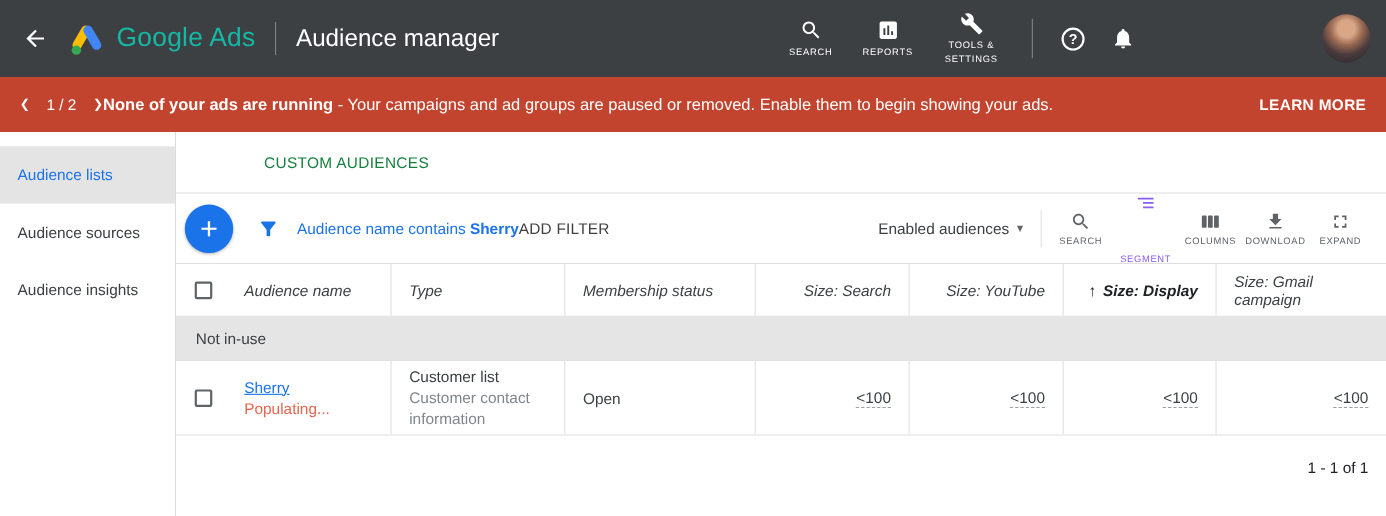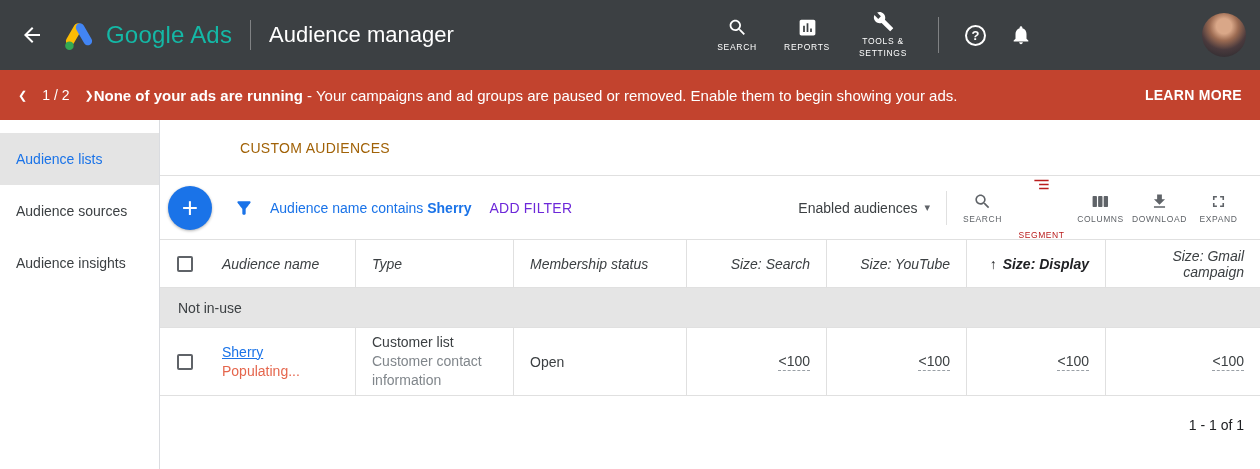--- a/index.html
+++ b/index.html
@@ -37,54 +37,54 @@
   
   .content { flex:1; display:flex; min-height:0; }
   .sidebar { width:160px; flex:none; border-right:1px solid #dadce0; padding-top:13px; background:#fff; }
   .side-item { height:52px; display:flex; align-items:center; padding-left:16px; font-size:14px; color:#3c4043; cursor:pointer; }
   .side-item.selected { background:#e4e4e4; color:#1a73e8; }
 
   .main { flex:1; display:flex; flex-direction:column; min-width:0; background:#fff; }
 
   
   .tabs { height:56px; border-bottom:1px solid #e0e0e0; display:flex; padding-left:56px; flex:none; }
-  .tab { display:flex; align-items:center; padding:0 24px; font-size:14px; letter-spacing:.3px; font-weight:500; color:#a16207; cursor:pointer; }
+  .tab { display:flex; align-items:center; padding:0 24px; font-size:14px; letter-spacing:.3px; font-weight:500; color:#15803d; cursor:pointer; }
   .tab.active { color:#1a73e8; box-shadow: inset 0 -3px 0 #1a73e8; }
 
   
   .toolbar { height:64px; display:flex; align-items:center; padding:0 12px 0 8px; border-bottom:1px solid #e0e0e0; flex:none; }
   .add-btn { width:44px; height:44px; border-radius:50%; background:#1a73e8; color:#fff; font-size:28px; font-weight:400; display:flex; align-items:center; justify-content:center; cursor:pointer; flex:none; box-shadow:0 1px 3px rgba(0,0,0,.3); }
   .filter-funnel { display:flex; margin-left:22px; cursor:pointer; }
   .filter-funnel svg { width:20px; height:20px; fill:#1a73e8; }
   .filter-chip { margin-left:16px; font-size:14px; color:#1a73e8; cursor:pointer; white-space:nowrap; }
   .filter-chip b { font-weight:700; }
-  .add-filter { margin-left:18px; font-size:14px; font-weight:500; letter-spacing:.2px; color:#6d28d9; cursor:pointer; white-space:nowrap; }
+  .add-filter { font-size:14px; font-weight:500; letter-spacing:.2px; color:#404040; cursor:pointer; white-space:nowrap; }
   .tb-spacer { flex:1; }
   .view-dropdown { display:flex; align-items:center; gap:7px; font-size:14px; color:#3c4043; cursor:pointer; margin-right:16px; white-space:nowrap; }
   .dd-arrow { font-size:11px; color:#5f6368; }
   .tool-divider { width:1px; height:34px; background:#e0e0e0; margin-right:6px; }
   .tool { width:59px; display:flex; flex-direction:column; align-items:center; gap:3px; color:#5f6368; cursor:pointer; flex:none; }
   .tool svg { width:19px; height:19px; fill:currentColor; }
   .tool-label { font-size:8.5px; letter-spacing:.6px; }
-  .tool.active { color:#b91c1c;gap:36px; }
+  .tool.active { color:#8b5cf6;gap:36px; }
 
   
   .thead { display:flex; height:48px; border-bottom:1px solid #e0e0e0; align-items:center; flex:none;font-style:italic; }
   .cell { padding:0 16px; font-size:14px; color:#3c4043; }
   .c0 { width:50px; flex:none; display:flex; justify-content:center; padding:0; }
   .c1 { width:145px; flex:none; padding-left:12px; }
   .c2 { width:158px; flex:none; }
   .c3 { width:173px; flex:none; }
   .c4 { width:140px; flex:none; }
   .c5 { width:140px; flex:none; }
   .c6 { width:139px; flex:none; }
   .c7 { flex:1; min-width:0; }
   .thead .cell, .trow .cell { align-self:stretch; display:flex; align-items:center; }
   .vline { border-left:1px solid #e0e0e0; }
-  .num { justify-content:flex-end; text-align:right; }
+  .num { justify-content:flex-end; }
   .sorted { font-weight:700; color:#202124; }
   .sort-arrow { margin-right:6px; font-weight:400; }
   .cb { width:16px; height:16px; border:2px solid #5f6368; border-radius:2px; background:#fff; cursor:pointer; flex:none; }
   .group-row { height:40px; background:#e5e5e5; border-bottom:1px solid #e0e0e0; display:flex; align-items:center; padding-left:18px; font-size:14px; color:#3c4043; flex:none; }
   .trow { display:flex; height:68px; border-bottom:1px solid #e0e0e0; flex:none; }
   .cell-lines { display:flex; flex-direction:column; justify-content:center; line-height:1.35; }
   .row-link { color:#1a73e8; text-decoration:underline; cursor:pointer; font-size:14px; }
   .row-status { color:#e5664d; font-size:14px; }
   .type-main { color:#3c4043; font-size:14px; }
   .type-sub { color:#80868b; font-size:14px; }

